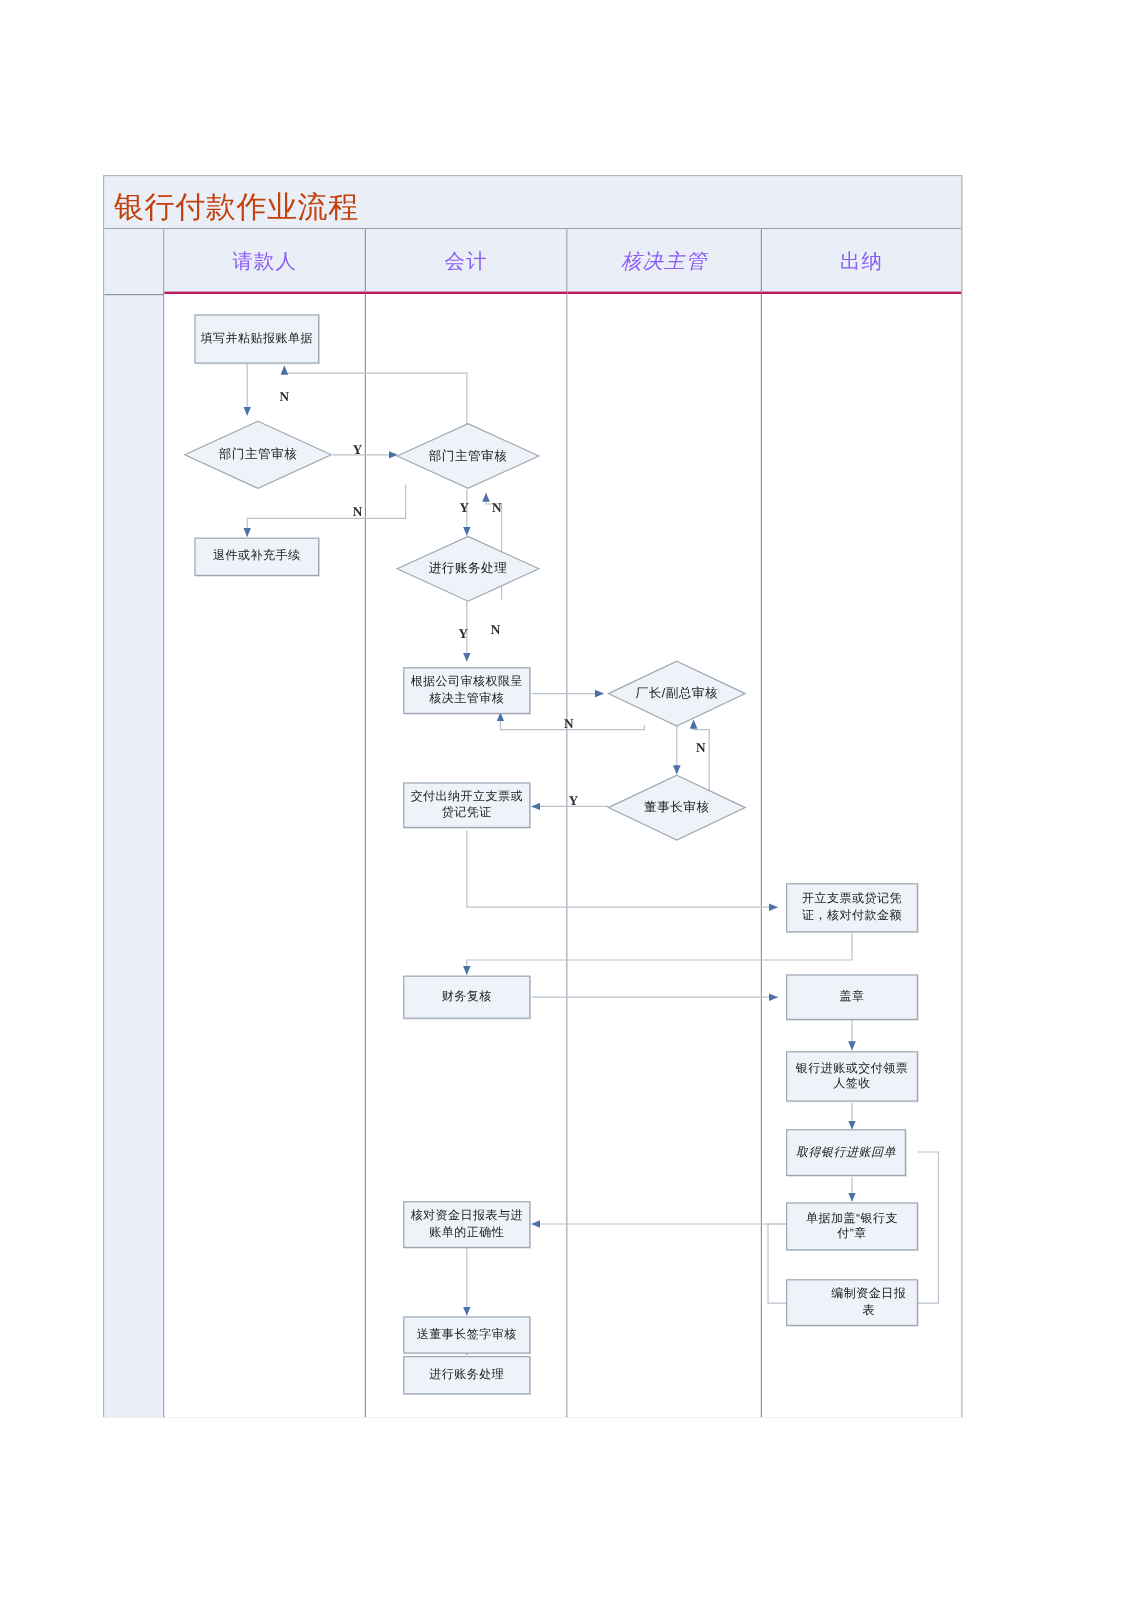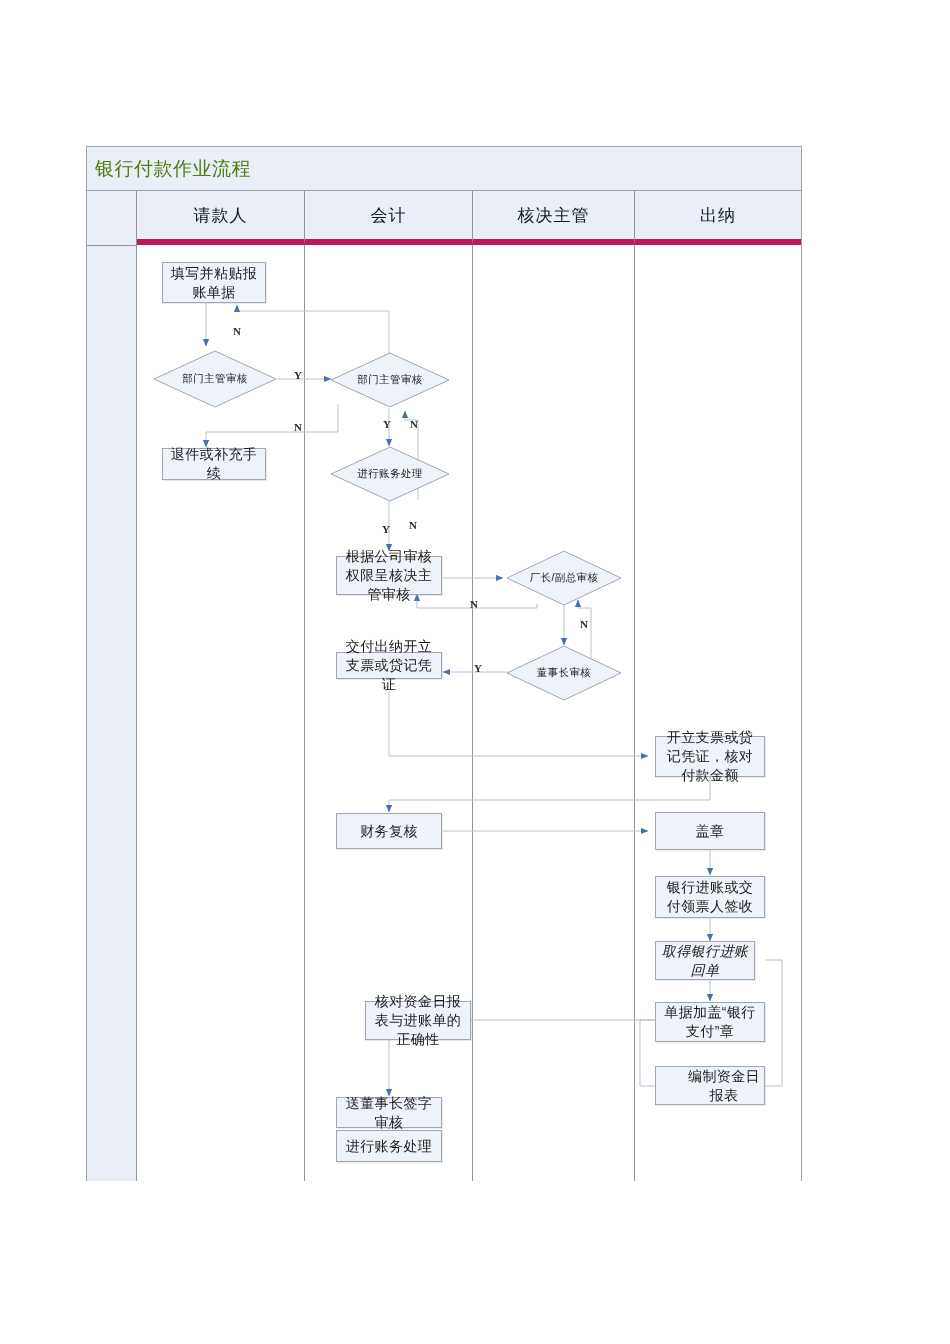--- a/index.html
+++ b/index.html
@@ -39,22 +39,22 @@
     width: 100%;
     height: 44px;
     box-sizing: border-box;
     background: #e9eef7;
     border-bottom: 1px solid #9aa3ad;
   }
   .title-band .title-text {
     position: absolute;
     left: 8px;
     top: 9px;
-    font-size: 19px;
-    color: #4d7c0f;
+    font-size: 25px;
+    color: #c2410c;
     letter-spacing: .5px;
     white-space: nowrap;
   }
 
   .lane-head-row {
     position: absolute;
     left: 0;
     top: 44px;
     height: 54px;
     width: 100%;
@@ -67,26 +67,26 @@
     background: #e9eef7;
     border-right: 1px solid #8d96a0;
   }
   .lane-head {
     position: absolute;
     top: 0;
     height: 100%;
     box-sizing: border-box;
     background: #e9eef7;
     border-right: 1px solid #8d96a0;
-    border-bottom: 6px solid #be185d;
+    border-bottom: 2px solid #be185d;
     display: flex;
     align-items: center;
     justify-content: center;
     font-size: 17px;
-    color: #0f172a;
+    color: #8b5cf6;
     letter-spacing: 1px;
   }
   .lane-head.last { border-right: none; }
 
   .lane-body-row {
     position: absolute;
     left: 0;
     top: 98px;
     height: 936px;
     width: 100%;
@@ -111,21 +111,21 @@
   .lane-col.last { border-right: none; }
 
   
   .shape {
     position: absolute;
     box-sizing: border-box;
     display: flex;
     align-items: center;
     justify-content: center;
     text-align: center;
-    font-size: 14px;
+    font-size: 10px;
     line-height: 1.35;
     color: #1a1a1a;
     letter-spacing: .4px;
   }
   .proc {
     background: #eef2f9;
     border: 1px solid #9fa8b2;
     box-shadow: 0.5px 0.5px 0 rgba(120,130,145,.35);
     padding: 2px 4px;
   }
@@ -167,21 +167,21 @@
   <div class="table-wrap">
 
     <div class="title-band">
       <div class="title-text">银行付款作业流程</div>
     </div>
 
     <div class="lane-head-row">
       <div class="corner-cell"></div>
       <div class="lane-head" style="left:50px;width:168px;">请款人</div>
       <div class="lane-head" style="left:218px;width:168px;">会计</div>
-      <div class="lane-head" style="left:386px;width:162px;">核决主管</div>
+      <div class="lane-head" style="left:386px;width:162px;font-style:italic;">核决主管</div>
       <div class="lane-head last" style="left:548px;width:166px;">出纳</div>
     </div>
 
     <div class="lane-body-row">
       <div class="left-strip"></div>
       <div class="lane-col" style="left:50px;width:168px;"></div>
       <div class="lane-col" style="left:218px;width:168px;"></div>
       <div class="lane-col" style="left:386px;width:162px;"></div>
       <div class="lane-col last" style="left:548px;width:166px;"></div>
     </div>
@@ -263,25 +263,25 @@
 
   <div class="dec-wrap" style="left:330px;top:446px;width:120px;height:56px;">
     <svg width="120" height="56" viewBox="0 0 120 56">
       <polygon points="60,1 119,28 60,55 1,28" fill="#eef2f9" stroke="#9fa8b2" stroke-width="1"></polygon>
     </svg>
     <div class="dec-label">进行账务处理</div>
   </div>
 
   <div class="shape proc" style="left:336px;top:556px;width:106px;height:39px;">根据公司审核权限呈核决主管审核</div>
 
-  <div class="shape proc" style="left:336px;top:652px;width:106px;height:27px;">交付出纳开立支票或贷记凭证</div>
+  <div class="shape proc" style="left:336px;top:652px;width:106px;height:38px;">交付出纳开立支票或贷记凭证</div>
 
   <div class="shape proc" style="left:336px;top:813px;width:106px;height:36px;">财务复核</div>
 
-  <div class="shape proc" style="left:336px;top:1001px;width:106px;height:39px;margin-left:29px;">核对资金日报表与进账单的正确性</div>
+  <div class="shape proc" style="left:336px;top:1001px;width:106px;height:39px;">核对资金日报表与进账单的正确性</div>
 
   <div class="shape proc" style="left:336px;top:1097px;width:106px;height:31px;">送董事长签字审核</div>
 
   <div class="shape proc" style="left:336px;top:1130px;width:106px;height:32px;">进行账务处理</div>
 
   <div class="dec-wrap" style="left:506px;top:645px;width:116px;height:56px;">
     <svg width="116" height="56" viewBox="0 0 116 56">
       <polygon points="58,1 115,28 58,55 1,28" fill="#eef2f9" stroke="#9fa8b2" stroke-width="1"></polygon>
     </svg>
     <div class="dec-label">董事长审核</div>

